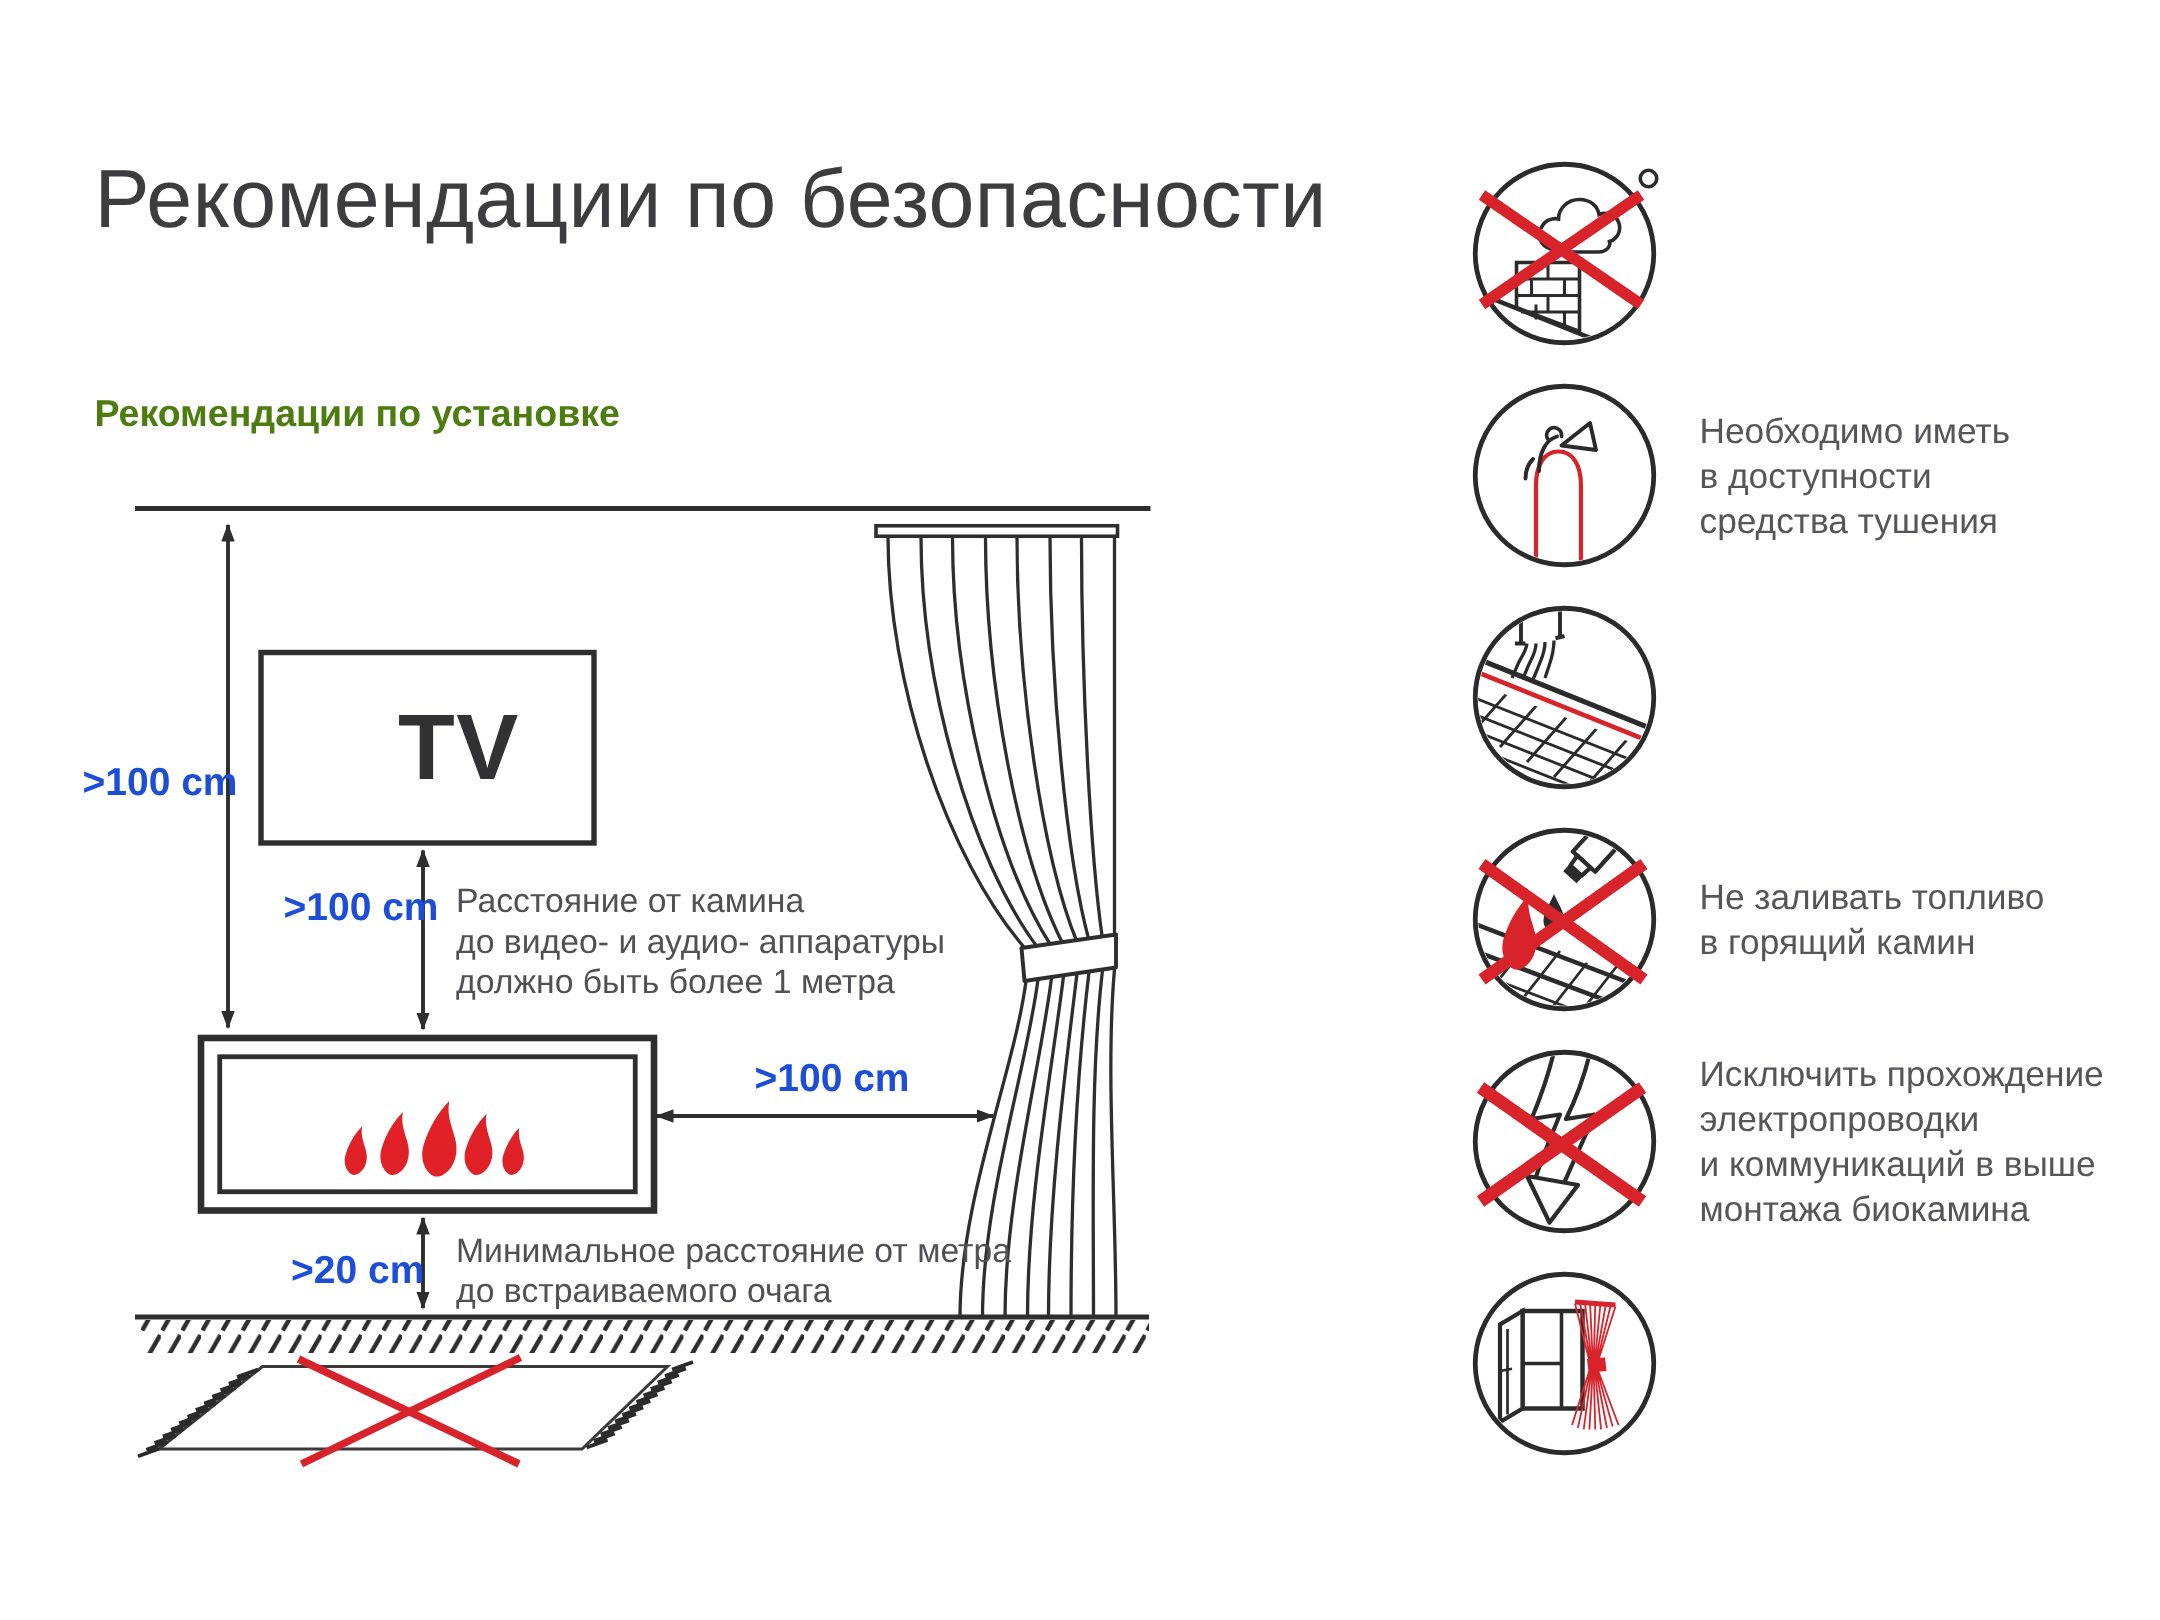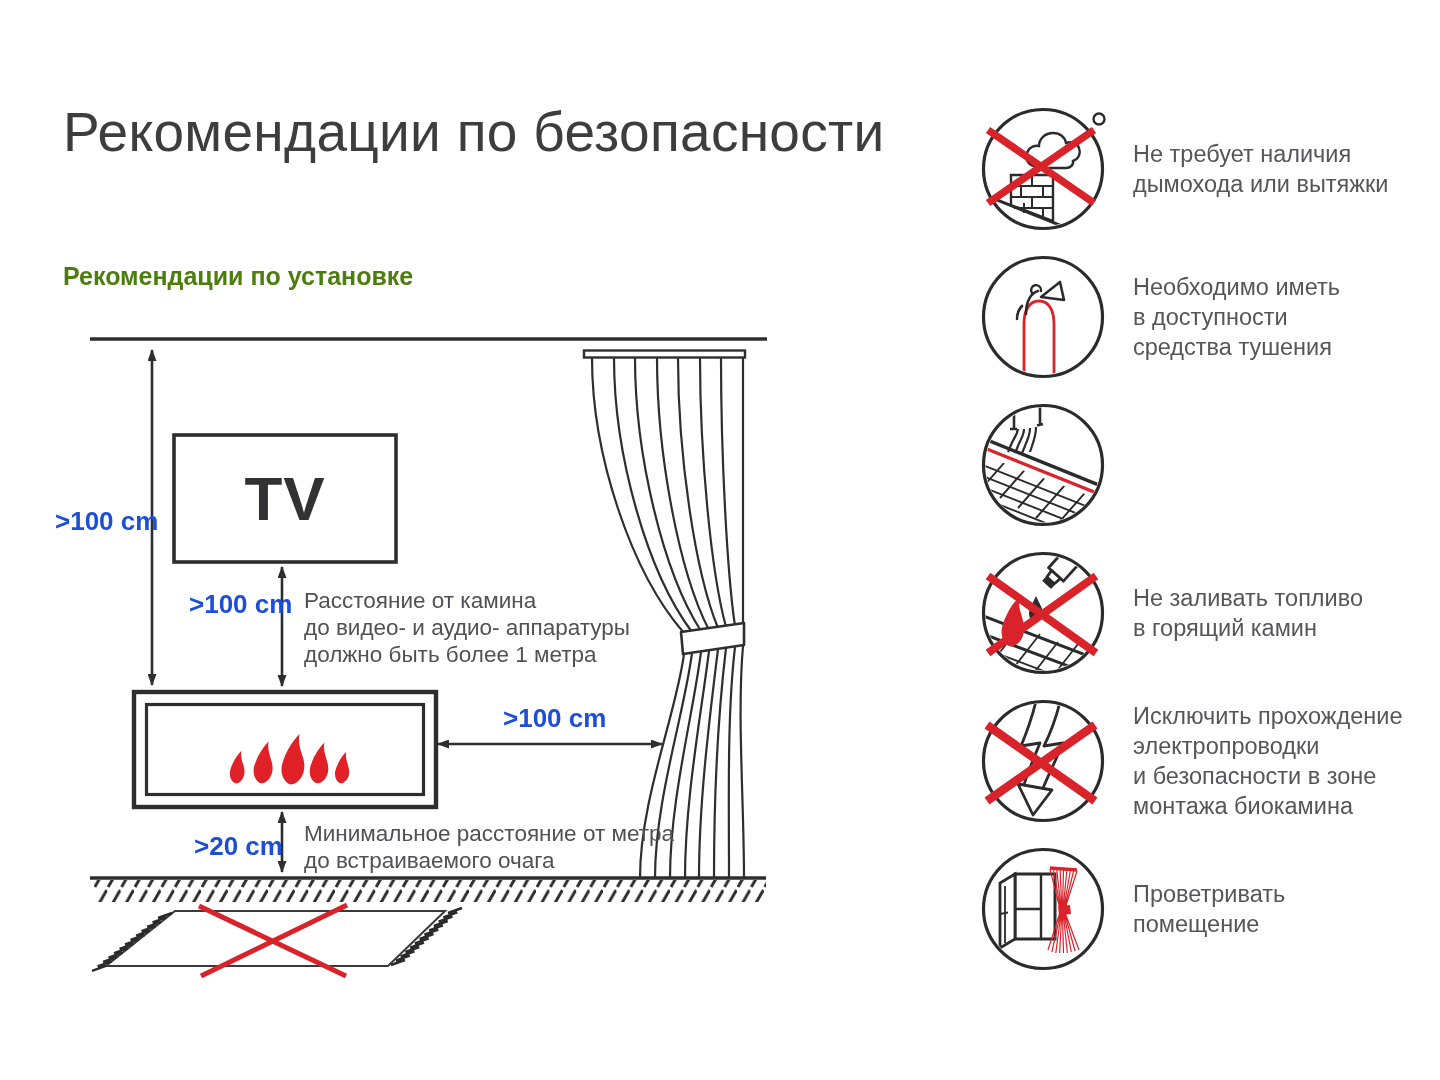--- a/index.html
+++ b/index.html
@@ -13,21 +13,21 @@
   #diagram-svg{left:0;top:0;}
   .m-label{font-size:26px;font-weight:700;color:#1d4ed8;white-space:nowrap;}
   #wall-height-label{left:55px;top:506px;}
   #tv-gap-label{left:189px;top:589px;}
   #curtain-gap-label{left:503px;top:703px;}
   #floor-gap-label{left:194px;top:831px;}
   .note{font-size:22.5px;line-height:27px;color:#515155;white-space:pre-line;}
   #tv-note{left:304px;top:587px;width:380px;}
   #floor-note{left:304px;top:820px;width:400px;}
   #tv-box-label{left:174px;top:435px;width:222px;height:127px;display:flex;align-items:center;justify-content:center;
-    font-size:62px;font-weight:700;color:#323234;letter-spacing:1px;}
+    font-size:62px;font-weight:700;color:#323234;letter-spacing:1px;padding-left:21px;}
   .rule-row{position:absolute;left:980px;width:440px;height:126px;display:flex;align-items:center;gap:27px;}
   .icon-svg{width:126px;height:126px;flex:none;}
   .rule-text{font-size:23.5px;line-height:30px;color:#56565a;white-space:pre-line;}
 </style>
 </head>
 <body>
 
 <svg id="diagram-svg" class="abs" width="1440" height="1080" viewBox="0 0 1440 1080">
   <defs>
     <marker id="ah" viewBox="0 0 12 9" markerWidth="12" markerHeight="9" refX="11" refY="4.5" orient="auto-start-reverse" markerUnits="userSpaceOnUse">
@@ -119,22 +119,20 @@
     <circle cx="63" cy="63" r="59.5" fill="#fff" stroke="#2b2b2b" stroke-width="3.2"></circle>
     <g clip-path="url(#c1)">
       <line x1="2" y1="88" x2="112" y2="132" stroke="#2b2b2b" stroke-width="3"></line>
       <path d="M31,69 H73 V115 L31,99 Z" fill="#fff" stroke="#2b2b2b" stroke-width="2.4"></path>
       <path d="M31,80 H73 M31,91 H73 M34,102 H73 M52,69 V80 M41,80 V91 M63,80 V91 M52,91 V102 M44,97 V107 M63,102 V113" stroke="#2b2b2b" stroke-width="2" fill="none"></path>
       <path d="M54,60 c-7,-2 -10,-9 -6,-15 c2,-4 7,-6 11,-5 c0,-7 6,-13 14,-13 c7,0 12,4 13,10 c5,-2 11,0 13,5 c2,5 0,11 -6,13 c1,4 -3,7 -7,7 l-27,0 c-2,0 -4,-1 -5,-2 z" fill="#fff" stroke="#2b2b2b" stroke-width="2.4"></path>
     </g>
     <circle cx="119" cy="13" r="5.5" fill="#fff" stroke="#2b2b2b" stroke-width="2.4"></circle>
     <path d="M8,24 L114,97 M8,97 L114,24" stroke="#d9232b" stroke-width="7.5" fill="none"></path>
   </svg>
-  <p class="rule-text">Не требует наличия
-дымохода или вытяжки</p>
 </div>
 
 <div class="rule-row" style="top:254px">
   <svg class="icon-svg" viewBox="0 0 126 126">
     <defs>
         <clipPath id="c2">
           <circle cx="63" cy="63" r="57.5"></circle>
         </clipPath>
       </defs>
     <circle cx="63" cy="63" r="59.5" fill="#fff" stroke="#2b2b2b" stroke-width="3.2"></circle>
@@ -214,21 +212,21 @@
     <g clip-path="url(#c5)" fill="none" stroke="#2b2b2b" stroke-width="2.8" stroke-linejoin="round">
       <path d="M56,3 L80,4"></path>
       <path d="M56,3 C52,20 46,36 41,48 L60,45 C53,62 47,76 43,90"></path>
       <path d="M80,4 C76,20 70,36 64,48 L83,45 C75,64 67,80 61,95"></path>
       <polygon points="38,86 53,117 72,92" fill="#fff"></polygon>
     </g>
     <path d="M7,27 L115,103 M7,103 L115,27" stroke="#d9232b" stroke-width="8.5" fill="none"></path>
   </svg>
   <p class="rule-text">Исключить прохождение
 электропроводки
-и безопасности в зоне
+и коммуникаций в выше
 монтажа биокамина</p>
 </div>
 
 <div class="rule-row" style="top:846px">
   <svg class="icon-svg" viewBox="0 0 126 126">
     <defs>
         <clipPath id="c6">
           <circle cx="63" cy="63" r="57.5"></circle>
         </clipPath>
       </defs>
@@ -243,15 +241,13 @@
         <line x1="20" y1="68" x2="28" y2="66.5" stroke-width="1.8"></line>
       </g>
       <g stroke="#d9232b" fill="none">
         <path d="M70,22 L97,24" stroke-width="3.5"></path>
         <path stroke-width="1.2" d="M70,23 L79.5,61 M73.4,23 L80.3,61 M76.8,24 L81,61 M80.1,24 L81.8,61 M83.5,24 L82.5,61 M86.9,24 L83.3,61 M90.3,25 L84,61 M93.6,25 L84.8,61 M97,25 L85.5,61"></path>
         <path d="M78,60 L90,59 L91,68 L79,69 Z" fill="#d9232b" stroke="none"></path>
         <path stroke-width="1.2" d="M79.5,68 L68,104 M80.3,68 L71.9,106 M81,68 L75.8,107 M81.8,68 L79.6,107 M82.5,68 L83.5,107 M83.3,68 L87.4,107 M84,68 L91.3,106 M84.8,68 L95.1,105 M85.5,68 L99,104"></path>
       </g>
     </g>
   </svg>
-  <p class="rule-text">Проветривать
-помещение</p>
 </div>
 
 </body></html>

